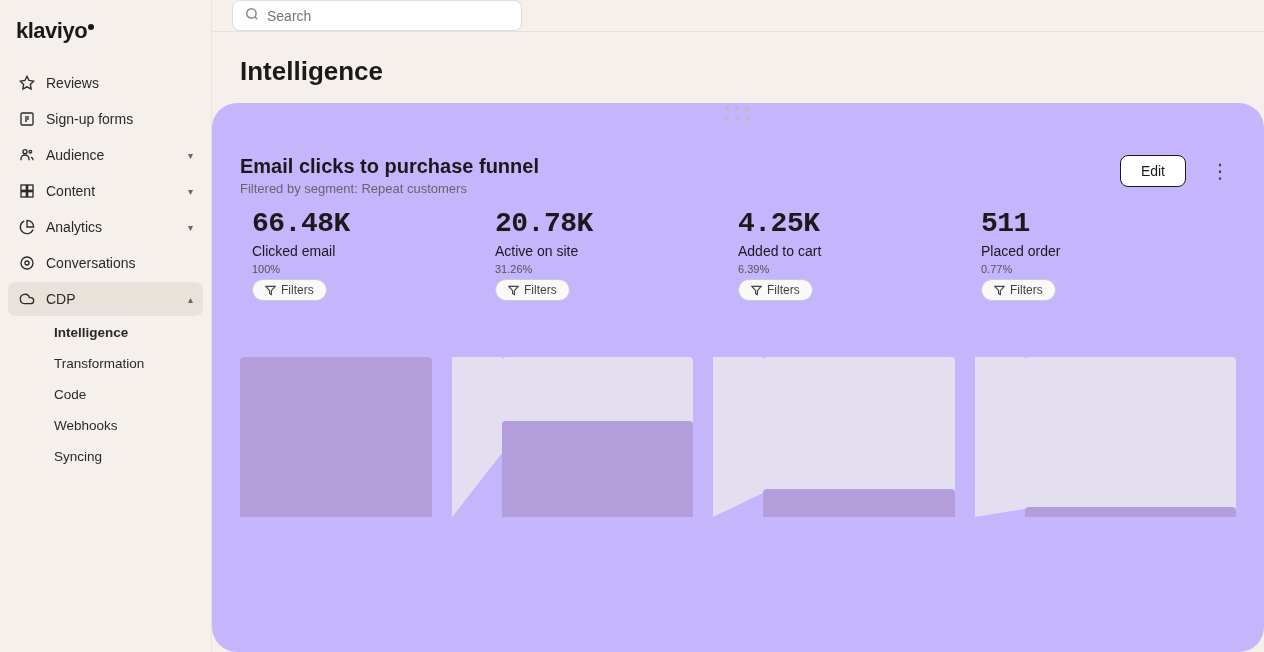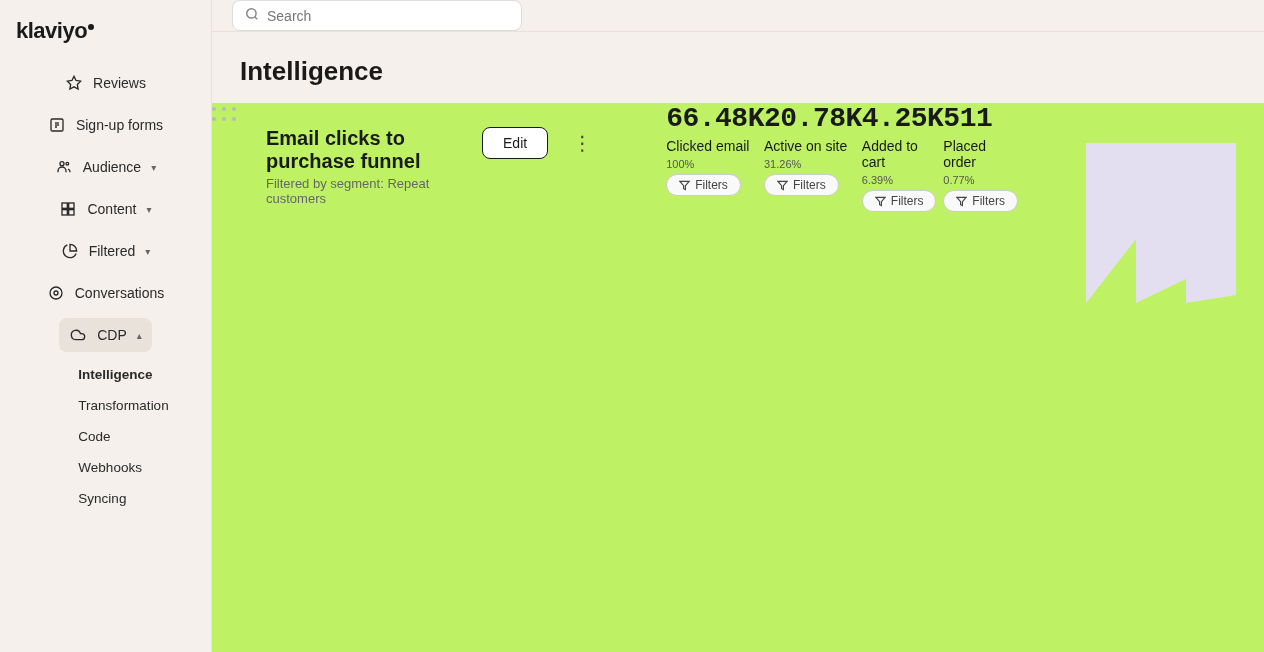--- a/index.html
+++ b/index.html
@@ -38,23 +38,22 @@
       height: 6px;
       background: #1a1a1a;
       border-radius: 50%;
       margin-left: 1px;
       margin-top: -8px;
     }
     .sidebar-nav {
       display: flex;
       flex-direction: column;
       padding: 4px 8px;
-      gap: 8px;
+      gap: 2px;
       overflow-y: auto;
-      align-items: center;
     }
     .nav-item {
       display: flex;
       align-items: center;
       padding: 8px 10px;
       border-radius: 8px;
       cursor: pointer;
       gap: 10px;
       font-size: 14px;
       color: #2a2a2a;
@@ -131,25 +130,26 @@
     .page-header {
       padding: 24px 28px 16px 28px;
       background: #f5f0eb;
     }
     .page-title {
       font-size: 26px;
       font-weight: 600;
       color: #1a1a1a;
     }
     .card {
-      background: #bef264;
+      background: #c4b5fd;
       flex: 1;
       overflow: hidden;
       display: flex;
-      flex-direction: row;
+      flex-direction: column;
+      border-radius: 25px;
     }
     .card-header-row {
       display: flex;
       align-items: flex-start;
       justify-content: space-between;
       padding: 24px 28px 12px 28px;
     }
     .card-title-block {}
     .card-title {
       font-size: 20px;
@@ -307,21 +307,21 @@
       <span class="chevron">▾</span>
     </div>
 
     <div class="nav-item">
       <span class="nav-icon">
         <svg width="16" height="16" viewBox="0 0 24 24" fill="none" stroke="currentColor" stroke-width="2">
             <path d="M21.21 15.89A10 10 0 1 1 8 2.83"></path>
             <path d="M22 12A10 10 0 0 0 12 2v10z"></path>
           </svg>
       </span>
-      <span class="nav-label">Filtered</span>
+      <span class="nav-label">Analytics</span>
       <span class="chevron">▾</span>
     </div>
 
     <div class="nav-item">
       <span class="nav-icon">
         <svg width="16" height="16" viewBox="0 0 24 24" fill="none" stroke="currentColor" stroke-width="2">
             <circle cx="12" cy="12" r="9"></circle>
             <circle cx="12" cy="12" r="3"></circle>
           </svg>
       </span>

